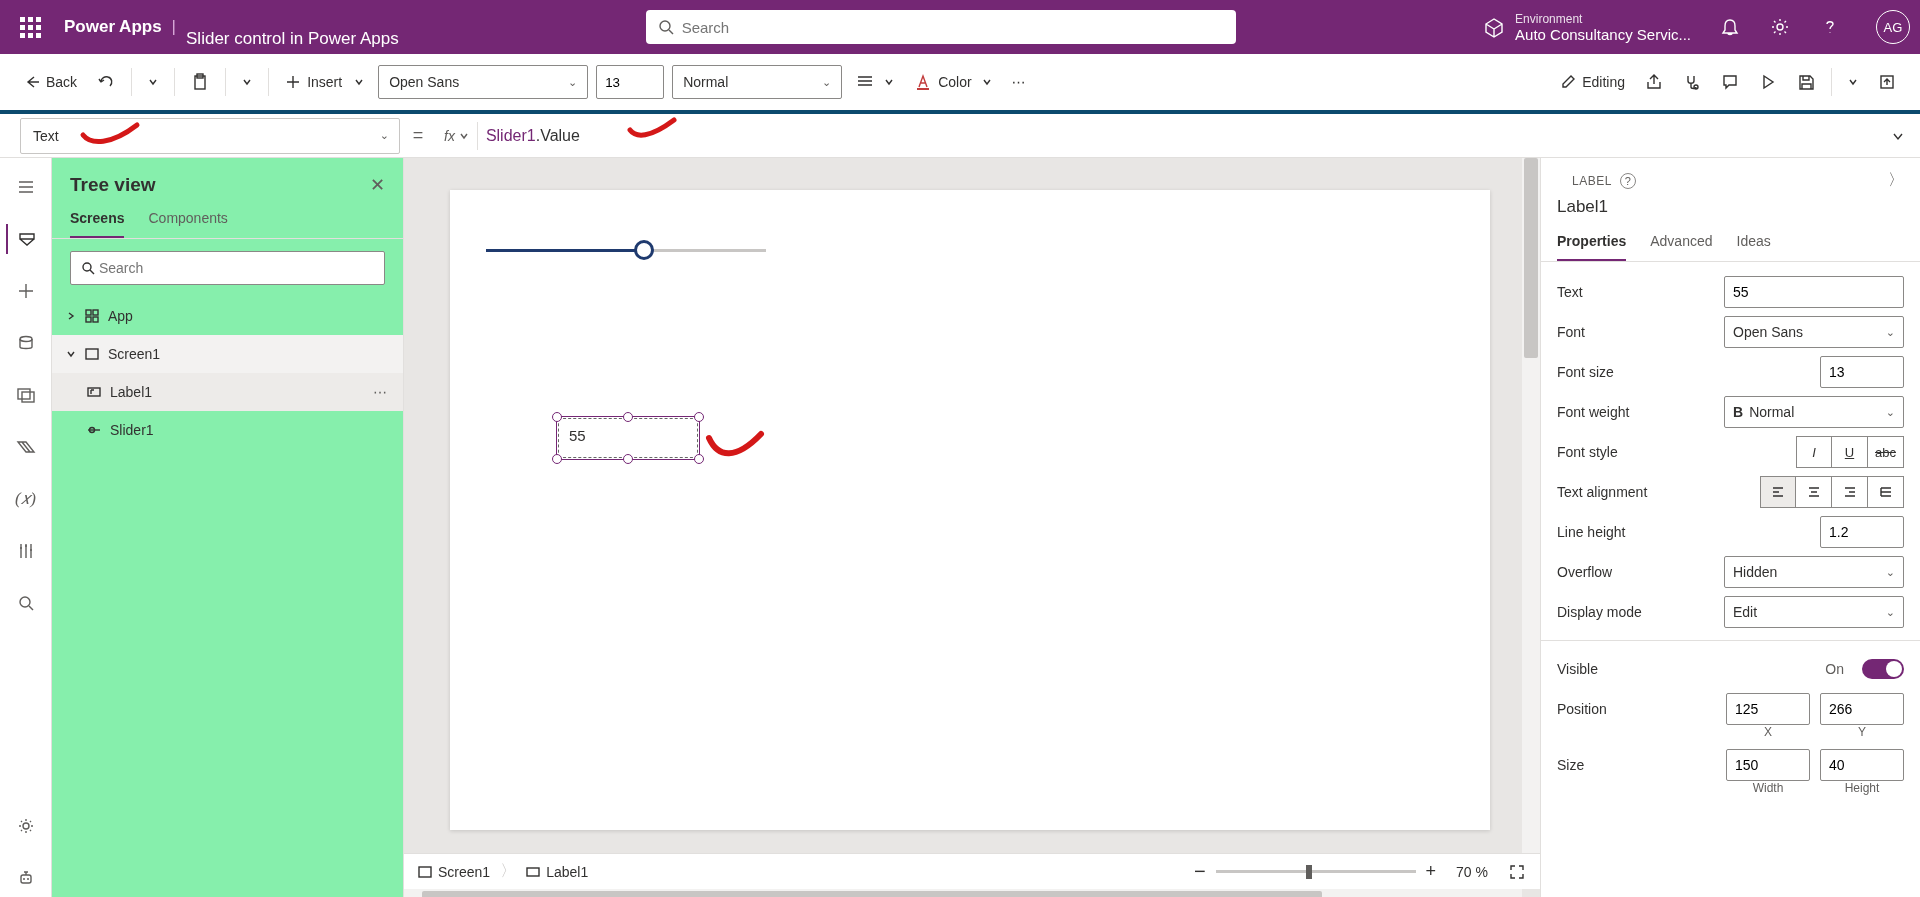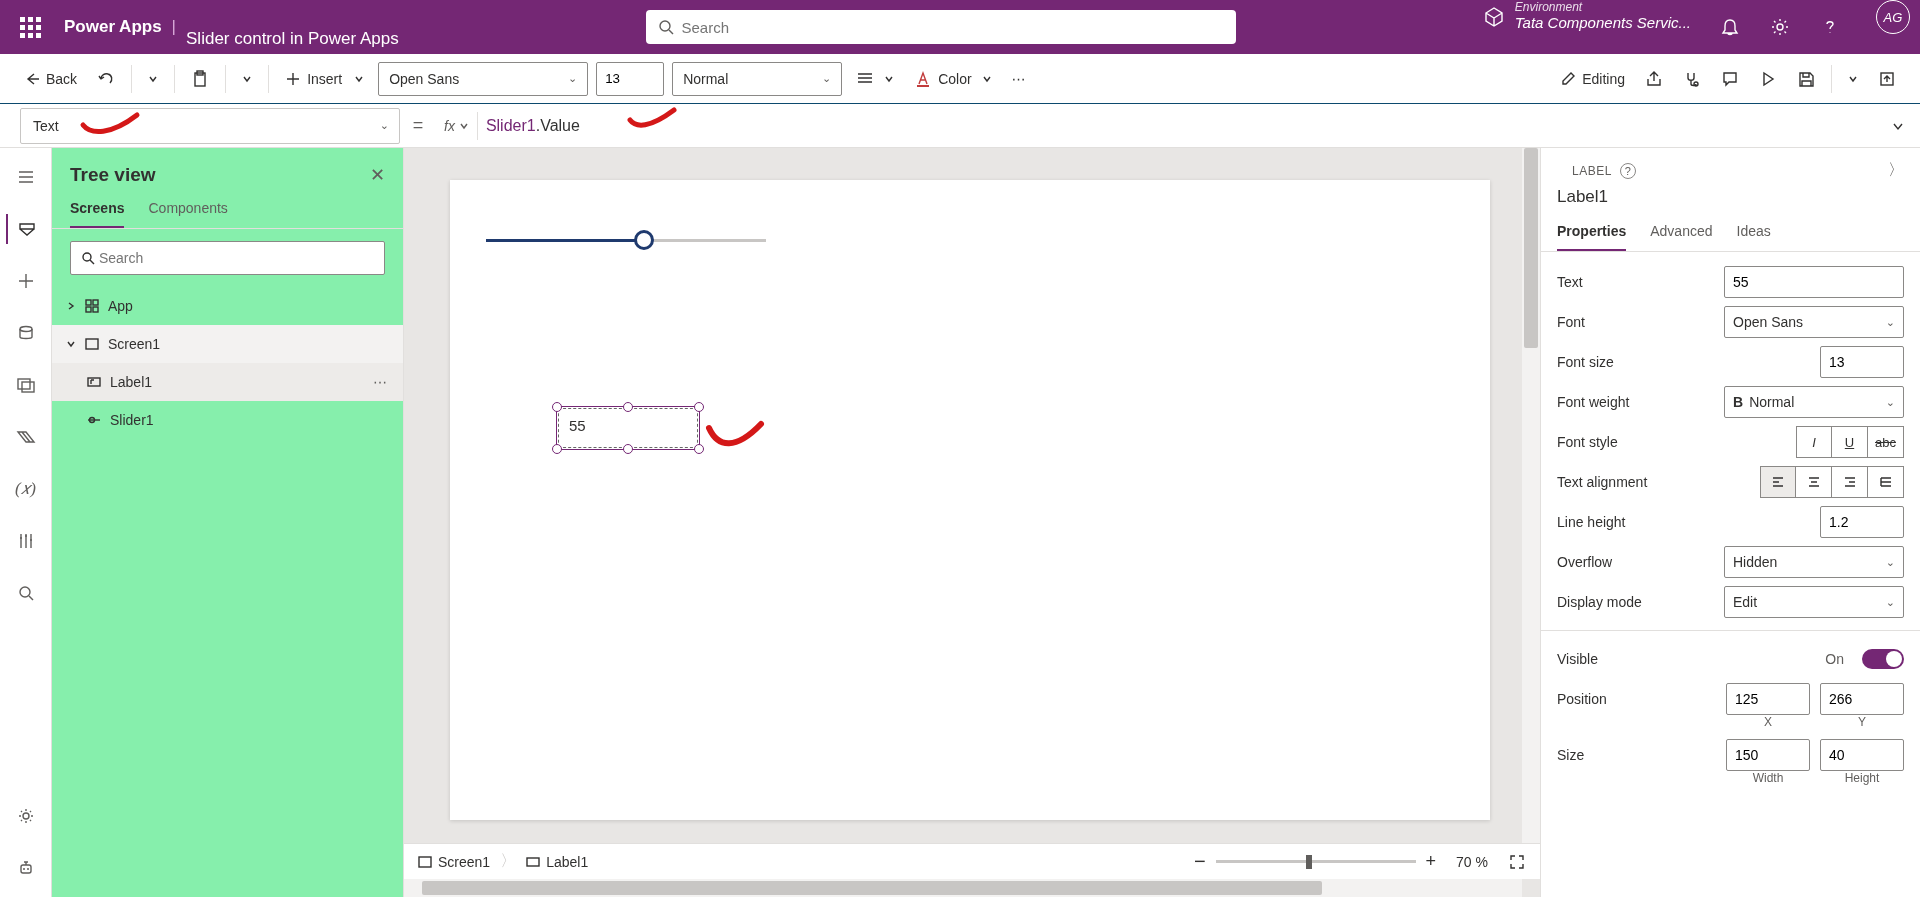--- a/index.html
+++ b/index.html
@@ -7,28 +7,28 @@
 .top-bar { height: 54px; background: #742774; color: #fff; display: flex; align-items: center; padding: 0 10px; }
 .waffle { width: 40px; display: flex; align-items: center; justify-content: center; cursor: pointer; }
 .waffle-grid { display: grid; grid-template-columns: repeat(3,5px); grid-template-rows: repeat(3,5px); gap: 3px; }
 .waffle-grid span { width: 5px; height: 5px; background: #fff; }
 .app-title { font-size: 17px; font-weight: 600; margin-left: 14px; }
 .app-sep { margin: 0 10px; color: #d8a8d8; font-size: 17px; }
 .page-title { font-size: 17px; margin-top: 24px; }
 .search-wrap { flex: 1; display: flex; justify-content: center; }
 .search-box { width: 590px; height: 34px; background: #fff; border-radius: 4px; display: flex; align-items: center; padding: 0 12px; color: #605e5c; }
 .search-box input { border: none; outline: none; flex: 1; font-size: 15px; background: transparent; color: #323130; }
-.top-right { display: flex; align-items: flex-start; gap: 4px; font-style: italic; }
+.top-right { display: flex; align-items: center; gap: 4px; }
 .env-block { display: flex; align-items: center; gap: 10px; margin-right: 12px; cursor: pointer; }
 .env-text-small { font-size: 12px; opacity: .85; }
 .env-text-main { font-size: 15px; }
 .top-icon-btn { width: 46px; height: 54px; display: flex; align-items: center; justify-content: center; cursor: pointer; }
 .avatar { width: 34px; height: 34px; border-radius: 50%; border: 1px solid #fff; display: flex; align-items: center; justify-content: center; font-size: 13px; margin-left: 19px; cursor: pointer; }
 
-.ribbon { height: 50px; background: #fff; border-bottom: 1px solid #0c4a6e; display: flex; align-items: center; padding: 0 18px; gap: 8px; }
+.ribbon { height: 60px; background: #fff; border-bottom: 4px solid #0c4a6e; display: flex; align-items: center; padding: 0 18px; gap: 8px; }
 .ribbon-btn { display: flex; align-items: center; gap: 6px; cursor: pointer; height: 34px; padding: 0 6px; }
 .ribbon-sep { width: 1px; height: 28px; background: #e1dfdd; margin: 0 2px; }
 .ribbon-dd { border: 1px solid #8a8886; height: 34px; display: flex; align-items: center; padding: 0 10px; cursor: pointer; border-radius: 2px; }
 .ribbon-input { border: 1px solid #8a8886; height: 34px; width: 68px; padding: 0 8px; border-radius: 2px; }
 .chev { margin-left: auto; font-size: 11px; color: #605e5c; }
 .ribbon-spacer { flex: 1; }
 
 .formula-row { height: 44px; background: #fff; border-bottom: 1px solid #e1dfdd; display: flex; align-items: center; }
 .prop-select { width: 380px; height: 36px; margin-left: 20px; border: 1px solid #c8c6c4; border-radius: 2px; display: flex; align-items: center; padding: 0 12px; cursor: pointer; position: relative; }
 .eq-sign { width: 36px; text-align: center; font-size: 18px; color: #605e5c; }
@@ -146,21 +146,21 @@
       &nbsp;&nbsp;<input placeholder="Search" style="">
     </div>
   </div>
   <div class="top-right">
     <div class="env-block">
       <svg width="22" height="22">
           <path d="M3 8 L11 3 L19 8 L19 16 L11 21 L3 16 Z M3 8 L11 13 L19 8 M11 13 L11 21" class="icon-stroke"></path>
         </svg>
       <div>
         <div class="env-text-small">Environment</div>
-        <div class="env-text-main">Tata Components Servic...</div>
+        <div class="env-text-main">Auto Consultancy Servic...</div>
       </div>
     </div>
     <div class="top-icon-btn">
         <svg width="20" height="20">
           <path d="M10 3 C6 3 5 6 5 9 L5 13 L3 16 L17 16 L15 13 L15 9 C15 6 14 3 10 3 Z M8 16 C8 18 12 18 12 16" class="icon-stroke"></path>
         </svg>
       </div>
     <div class="top-icon-btn">
         <svg width="20" height="20">
           <circle cx="10" cy="10" r="3" class="icon-stroke"></circle>

